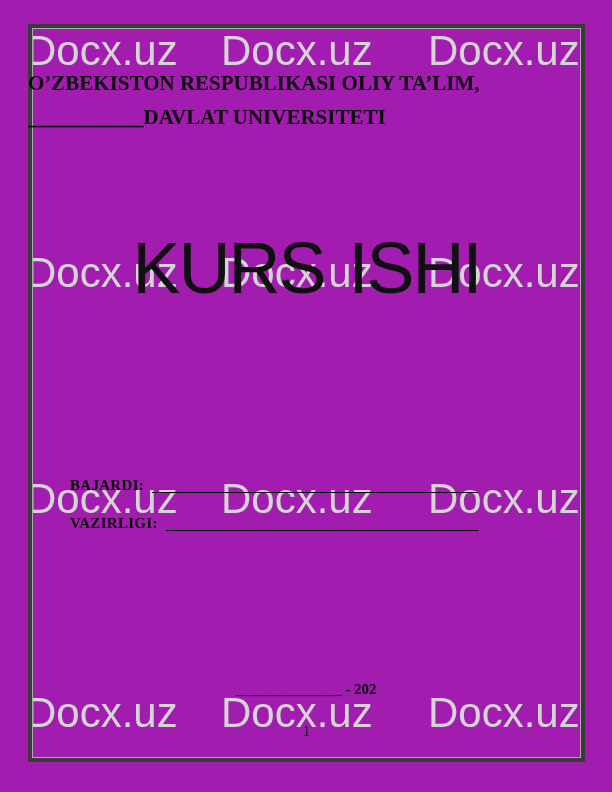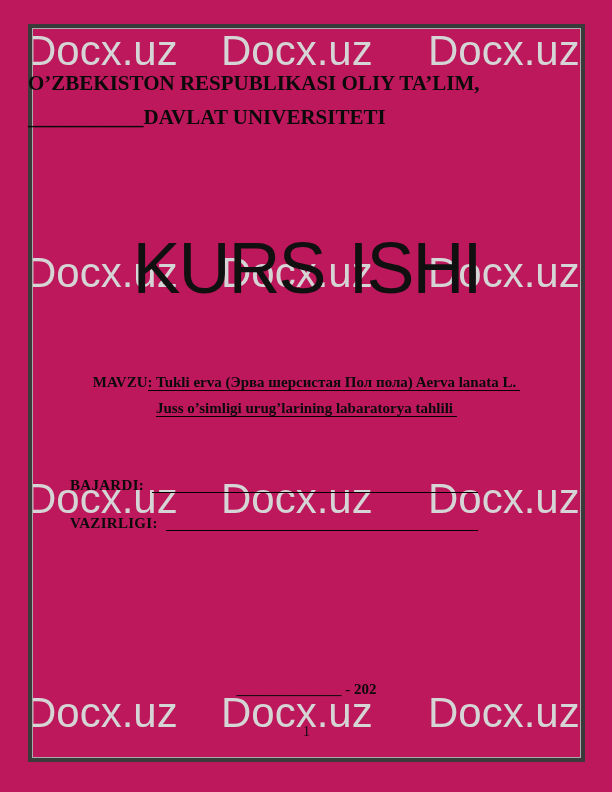--- a/index.html
+++ b/index.html
@@ -4,21 +4,21 @@
 <style>
   html, body {
     margin: 0;
     padding: 0;
     background: #ffffff;
   }
   .page {
     position: relative;
     width: 612px;
     height: 792px;
-    background: #be185d;
+    background: #a21caf;
     overflow: hidden;
     font-family: "Liberation Serif", serif;
     color: #0a0a0a;
   }
 
   
   .watermark-layer { position: absolute; inset: 0; z-index: 1; }
   .wm {
     position: absolute;
     font-family: "Liberation Sans", sans-serif;
@@ -153,28 +153,20 @@
 
     <div class="header">
       <div class="h-line">O’ZBEKISTON RESPUBLIKASI OLIY TA’LIM,</div>
       <div class="h-line">
         <span>___________</span><span class="sp">DAVLAT UNIVERSITETI</span>
       </div>
     </div>
 
     <div class="kurs-title">KURS ISHI</div>
 
-    <div class="topic">
-      <div>
-        <span>MAVZU</span><span class="u">: Tukli erva (Эрва шерсистая Пол пола) Aerva lanata L.</span>
-      </div>
-      <div>
-        <span class="u">Juss o’simligi urug’larining labaratorya tahlili</span>
-      </div>
-    </div>
 
     <div class="field field-bajardi">
       <span class="f-label">BAJARDI:</span>
       <span class="f-line"></span>
     </div>
 
     <div class="field field-tekshirdi">
       <span class="f-label">VAZIRLIGI:</span>
       <span class="f-line"></span>
     </div>

